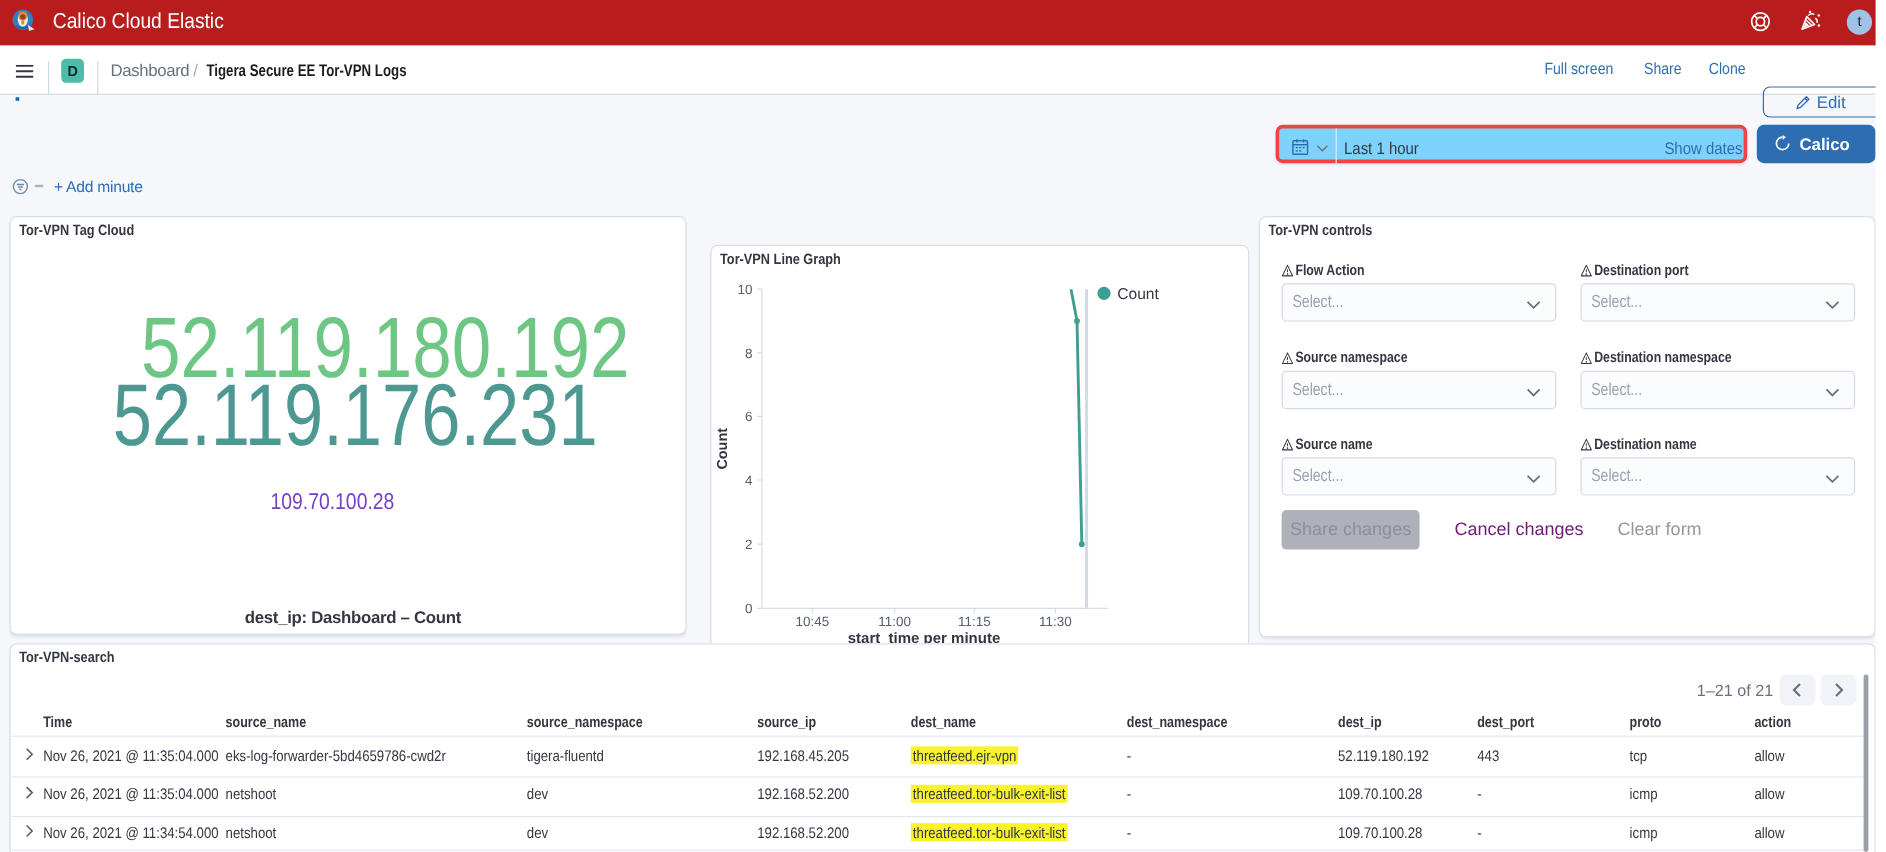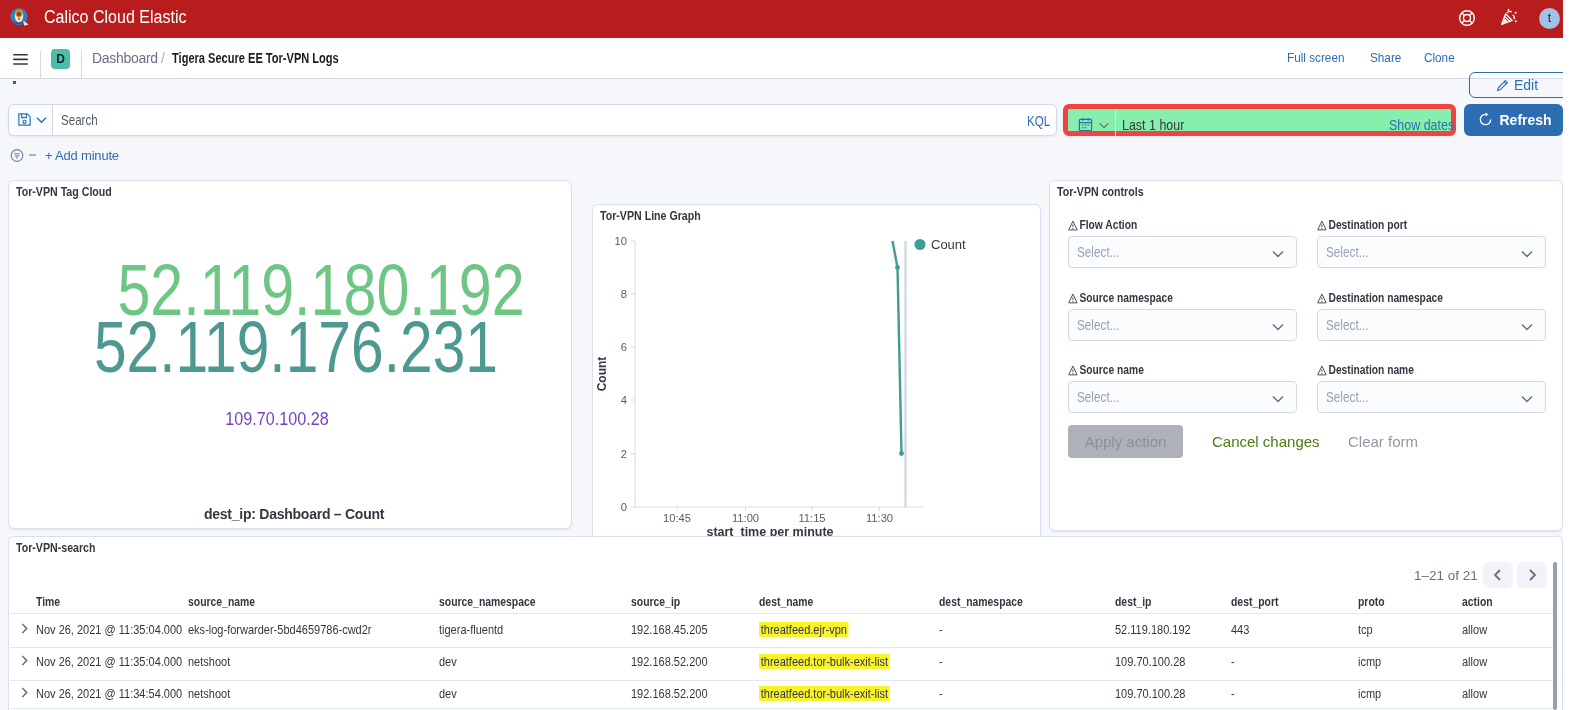--- a/index.html
+++ b/index.html
@@ -30,22 +30,22 @@
 #editbtn { position:absolute; left:1469px; top:8px; width:108px; height:26px; border:1px solid #2d6eb3;
   border-radius:6px; color:#2d6eb3; font-size:14px;margin-top:26px; }
 
 
 #qbar { position:absolute; left:8px; top:104px; width:1049px; height:32px; background:#fff;
   border:1px solid #d3dae6; border-radius:6px; box-shadow:0 1px 2px rgba(152,162,179,.2); }
 #qleft { position:absolute; left:0; top:0; width:44px; height:30px; border-right:1px solid #d3dae6;
   background:#fbfcfd; border-radius:6px 0 0 6px; }
 #qbar .ph { position:absolute; left:52px; top:7px; font-size:14.3px; color:#525a66; transform:scaleX(.81); transform-origin:0 50%; }
 #kql { position:absolute; left:1018px; top:8px; font-size:14.5px; color:#2d6eb3; transform:scaleX(.8); transform-origin:0 50%; }
-#datebox { position:absolute; left:1063px; top:104px; width:393px; height:32px; background:#86efac;
-  border:5px solid #ef4444; border-radius:6px; box-shadow:0 1px 2px rgba(152,162,179,.2); }
+#datebox { position:absolute; left:1063px; top:104px; width:393px; height:32px; background:#7dd3fc;
+  border:3px solid #ef4444; border-radius:6px; box-shadow:0 1px 2px rgba(152,162,179,.2); }
 #refresh { position:absolute; left:1463.5px; top:104px; width:99px; height:32px; background:#2d6eb3;
   border-radius:6px; color:#fff; }
 #refresh span { position:absolute; left:36px; top:8px; font-size:14px; font-weight:bold; }
 
 
 #addfilter { position:absolute; left:45px; top:148px; font-size:13px; color:#2d6eb3; letter-spacing:-.2px; }
 
 
 .panel { position:absolute; background:#fff; border:1px solid #d9dfeb; border-radius:6px;
   box-shadow:0 2px 2px -1px rgba(152,162,179,.25); }
@@ -123,53 +123,39 @@
     <div class="abs bluelink" style="left:1424px; top:12px; transform:scaleX(.87); transform-origin:0 50%;">Clone</div>
     <div id="editbtn">
       <svg style="position:absolute;left:26px;top:6px;" width="13" height="13" viewBox="0 0 16 16" fill="none" stroke="#2d6eb3" stroke-width="1.4">
         <path d="M2 14 L3 10.5 L11.5 2 L14 4.5 L5.5 13 Z M10 3.5 L12.5 6"></path>
       </svg>
       <span style="position:absolute;left:44px;top:4px;">Edit</span>
     </div>
     <div class="abs" style="left:13px; top:43px; width:3px; height:3px; background:#0071c2;"></div>
   </div>
 
-  <div id="qbar">
-    <div id="qleft">
-      <svg style="position:absolute;left:8px;top:7px;" width="15" height="15" viewBox="0 0 16 16" fill="none" stroke="#2a72b8" stroke-width="1.3">
-        <path d="M2 2 H11 L14 5 V14 H2 Z"></path>
-        <path d="M5 2 V6 H10 V2"></path>
-        <circle cx="8" cy="10.5" r="1.7"></circle>
-      </svg>
-      <svg style="position:absolute;left:27px;top:11px;" width="11" height="8" viewBox="0 0 12 8" fill="none" stroke="#2a72b8" stroke-width="1.5">
-        <path d="M1 1.5 L6 6.5 L11 1.5"></path>
-      </svg>
-    </div>
-    <div class="ph">Search</div>
-    <div id="kql">KQL</div>
-  </div>
   <div id="datebox">
     <svg style="position:absolute;left:10px;top:8px;" width="15" height="15" viewBox="0 0 16 16" fill="none" stroke="#2d6eb3" stroke-width="1.3">
       <rect x="1.5" y="2.5" width="13" height="12" rx="1"></rect>
       <path d="M1.5 6 H14.5 M5 1 V4 M11 1 V4"></path>
       <path d="M4 8.5 H6 M7 8.5 H9 M10 8.5 H12 M4 11.5 H6 M7 11.5 H9" stroke-width="1.1"></path>
     </svg>
     <svg style="position:absolute;left:31px;top:13px;" width="10" height="7" viewBox="0 0 12 8" fill="none" stroke="#69707d" stroke-width="1.5">
       <path d="M1 1.5 L6 6.5 L11 1.5"></path>
     </svg>
     <div class="abs" style="left:47px; top:0px; width:1px; height:30px; background:#e3e8f0;"></div>
     <div class="abs" style="left:54px; top:8px; font-size:14px; color:#343741; transform:scaleX(.89); transform-origin:0 50%;">Last 1 hour</div>
     <div class="abs" style="left:321px; top:8px; font-size:14px; color:#2d6eb3; transform:scaleX(.89); transform-origin:0 50%;">Show dates</div>
   </div>
   <div id="refresh">
     <svg style="position:absolute;left:14px;top:8px;" width="15" height="15" viewBox="0 0 16 16" fill="none" stroke="#fff" stroke-width="1.5">
       <path d="M13.5 8 A5.5 5.5 0 1 1 8 2.5"></path>
       <path d="M8 0.5 L11 2.5 L8 4.8" fill="#fff" stroke="none"></path>
     </svg>
-    <span>Refresh</span>
+    <span>Calico</span>
   </div>
 
   <svg style="position:absolute;left:10px;top:149px;" width="14" height="13" viewBox="0 0 16 16" fill="none" stroke="#6d87a8" stroke-width="1.4">
     <circle cx="8" cy="8" r="7.2"></circle>
     <path d="M4.3 5.8 H11.7 M5.6 8.4 H10.4 M7 11 H9"></path>
   </svg>
   <div class="abs" style="left:29px;top:154px;width:7px;height:1.5px;background:#a8b2c0;"></div>
   <div id="addfilter">+ Add minute</div>
 
   <div class="panel" id="panel1">
@@ -293,22 +279,22 @@
           <circle cx="8" cy="11.6" r=".4"></circle>
         </svg>Destination name</div>
     <div class="ctl-sel" style="left:267px; top:200px;">
         <div class="ph">Select...</div>
       <svg style="position:absolute;right:12px;top:13px;" width="12" height="8" viewBox="0 0 12 8" fill="none" stroke="#69707d" stroke-width="1.5">
           <path d="M1 1.5 L6 6.5 L11 1.5"></path>
         </svg>
       </div>
 
     <div class="abs" style="left:18px; top:244px; width:115px; height:33px; background:#aeb1b7; border-radius:4px;
-      color:#8a909b; font-size:15px; text-align:center; line-height:33px;">Apply action</div>
-    <div class="abs" style="left:162px; top:252px; font-size:15px; color:#4d7c0f;">Cancel changes</div>
+      color:#8a909b; font-size:15px; text-align:center; line-height:33px;">Share changes</div>
+    <div class="abs" style="left:162px; top:252px; font-size:15px; color:#701a75;">Cancel changes</div>
     <div class="abs" style="left:298px; top:252px; font-size:15px; color:#9298a3;text-align:center;">Clear form</div>
   </div>
 
   <div class="panel" id="panel4">
     <div class="ptitle">Tor-VPN-search</div>
 
     <div class="abs" style="left:1405px; top:31px; font-size:13.5px; color:#69707d;">1–21 of 21</div>
     <div class="abs" style="left:1474px; top:25px; width:30px; height:26px; background:#f1f3f8; border-radius:6px;">
       <svg style="position:absolute;left:10px;top:7px;" width="9" height="12" viewBox="0 0 8 12" fill="none" stroke="#69707d" stroke-width="1.8">
           <path d="M6.5 1 L1.5 6 L6.5 11"></path>

